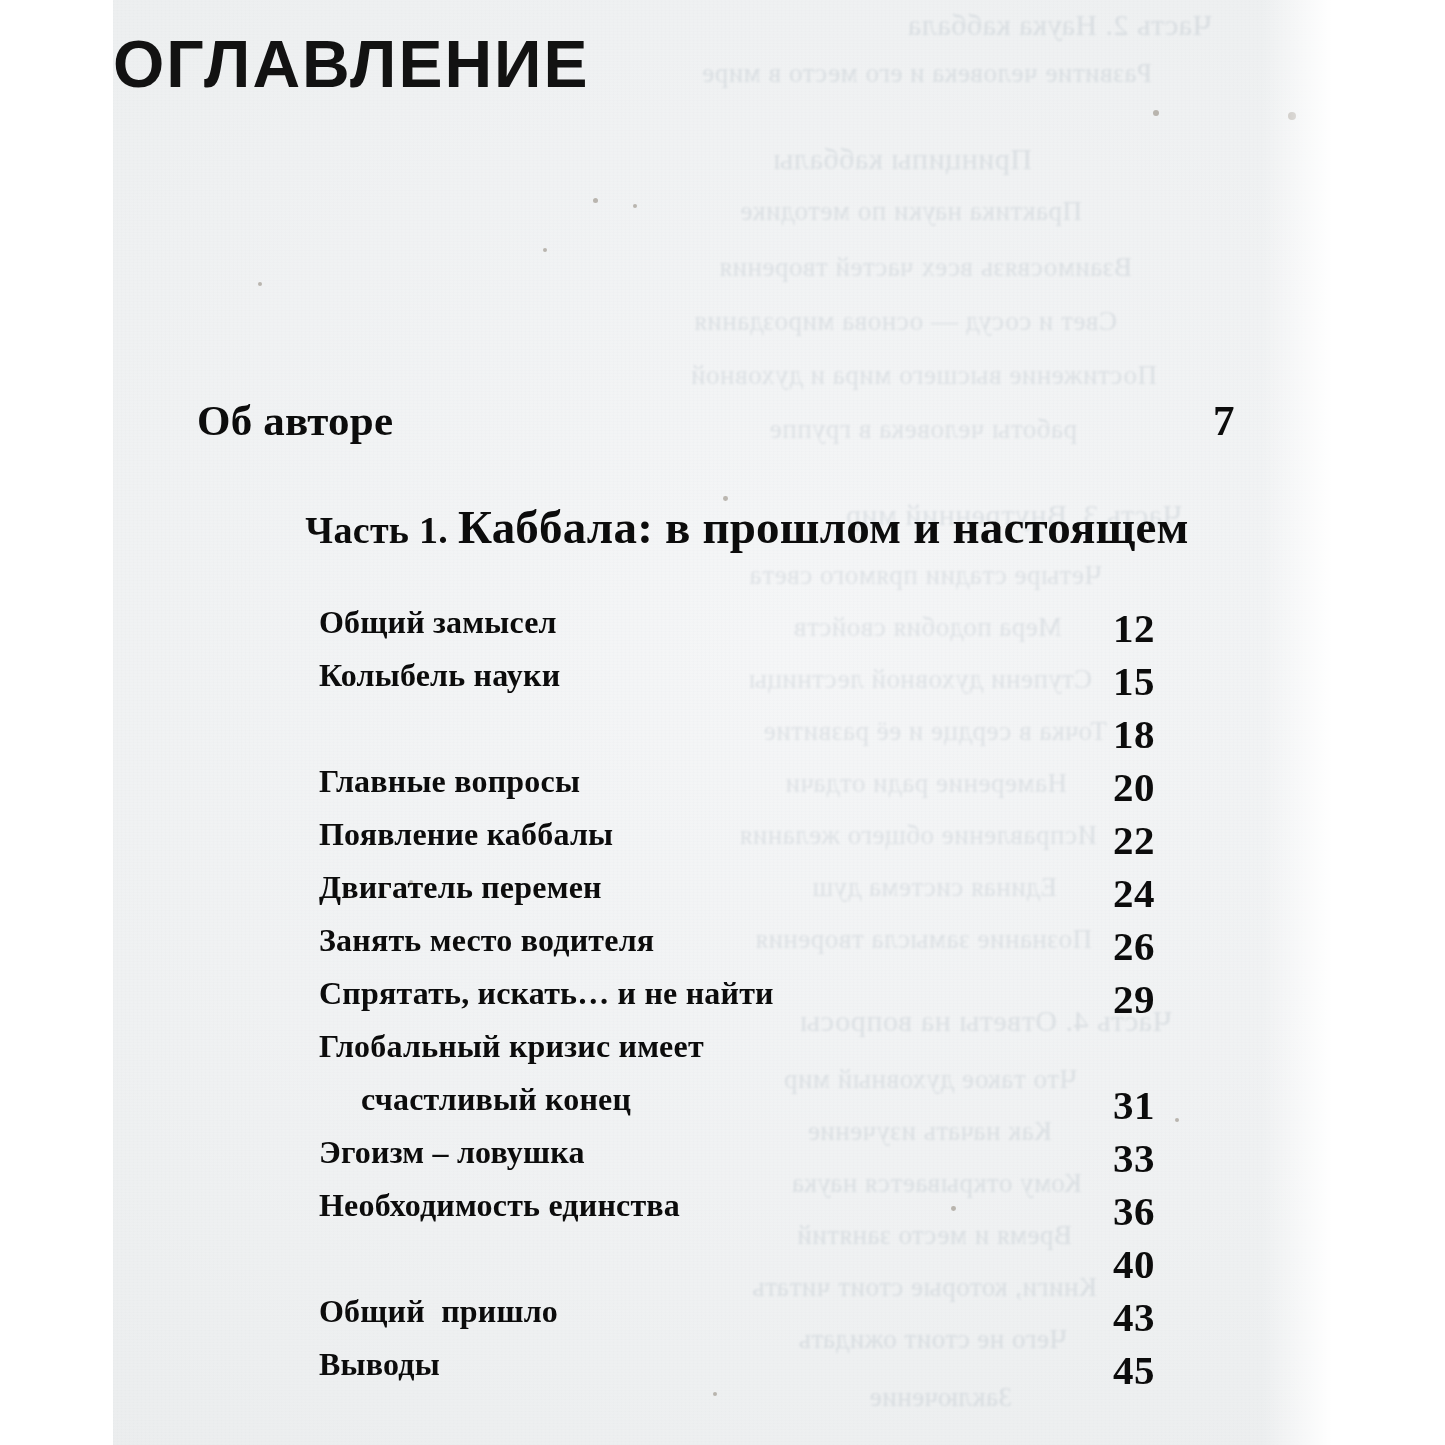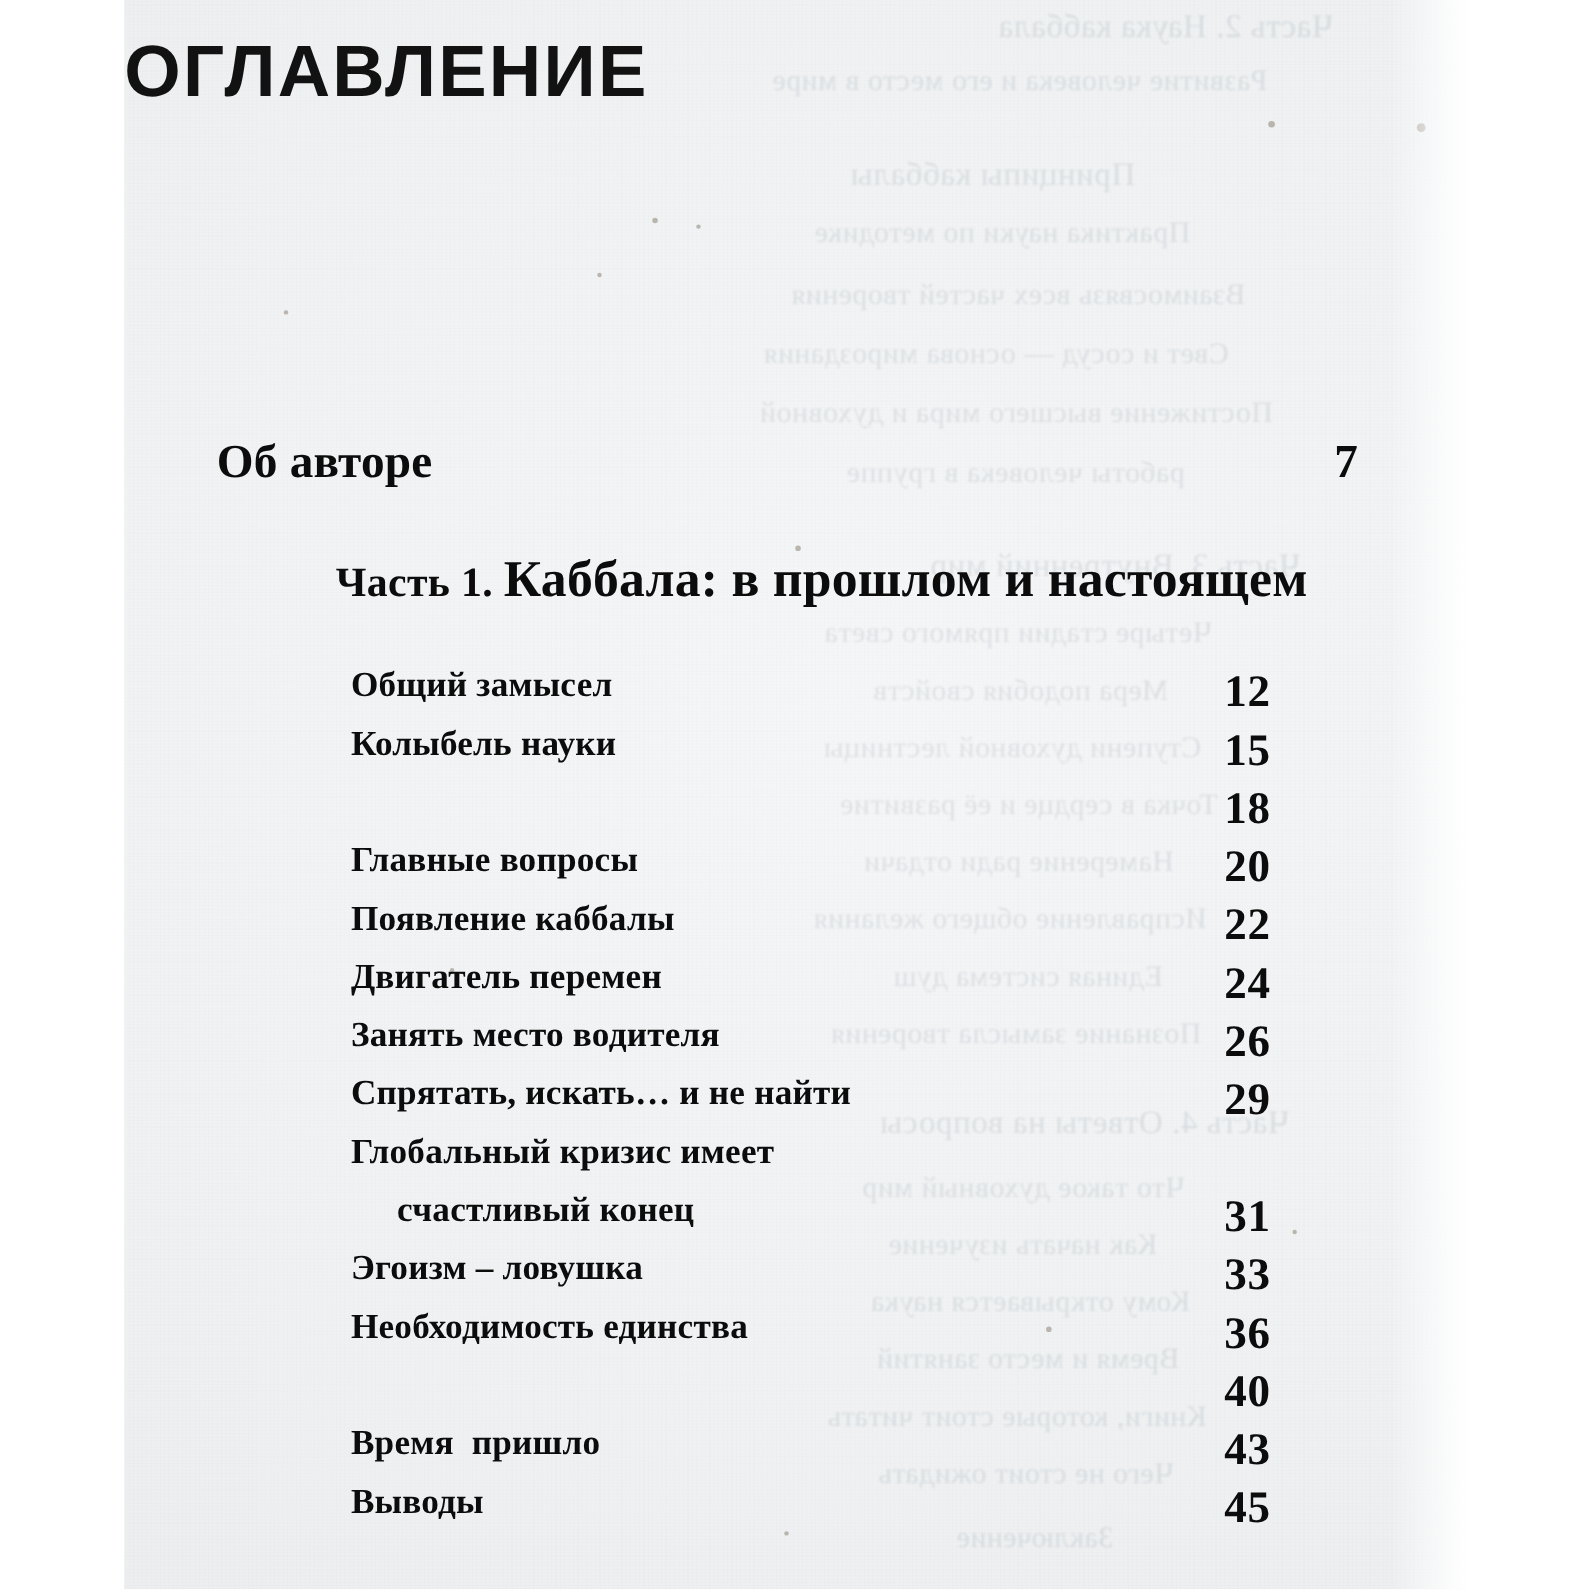--- a/index.html
+++ b/index.html
@@ -267,21 +267,21 @@
             <span class="row-page">33</span>
           </div>
           <div class="toc-row">
             <span class="row-label">Необходимость единства</span>
             <span class="row-page">36</span>
           </div>
           <div class="toc-row">
             <span class="row-page">40</span>
           </div>
           <div class="toc-row">
-            <span class="row-label">Время  пришло</span>
+            <span class="row-label">Общий  пришло</span>
             <span class="row-page">43</span>
           </div>
           <div class="toc-row">
             <span class="row-label">Выводы</span>
             <span class="row-page">45</span>
           </div>
         </div>
 
     </div>
   </div>

